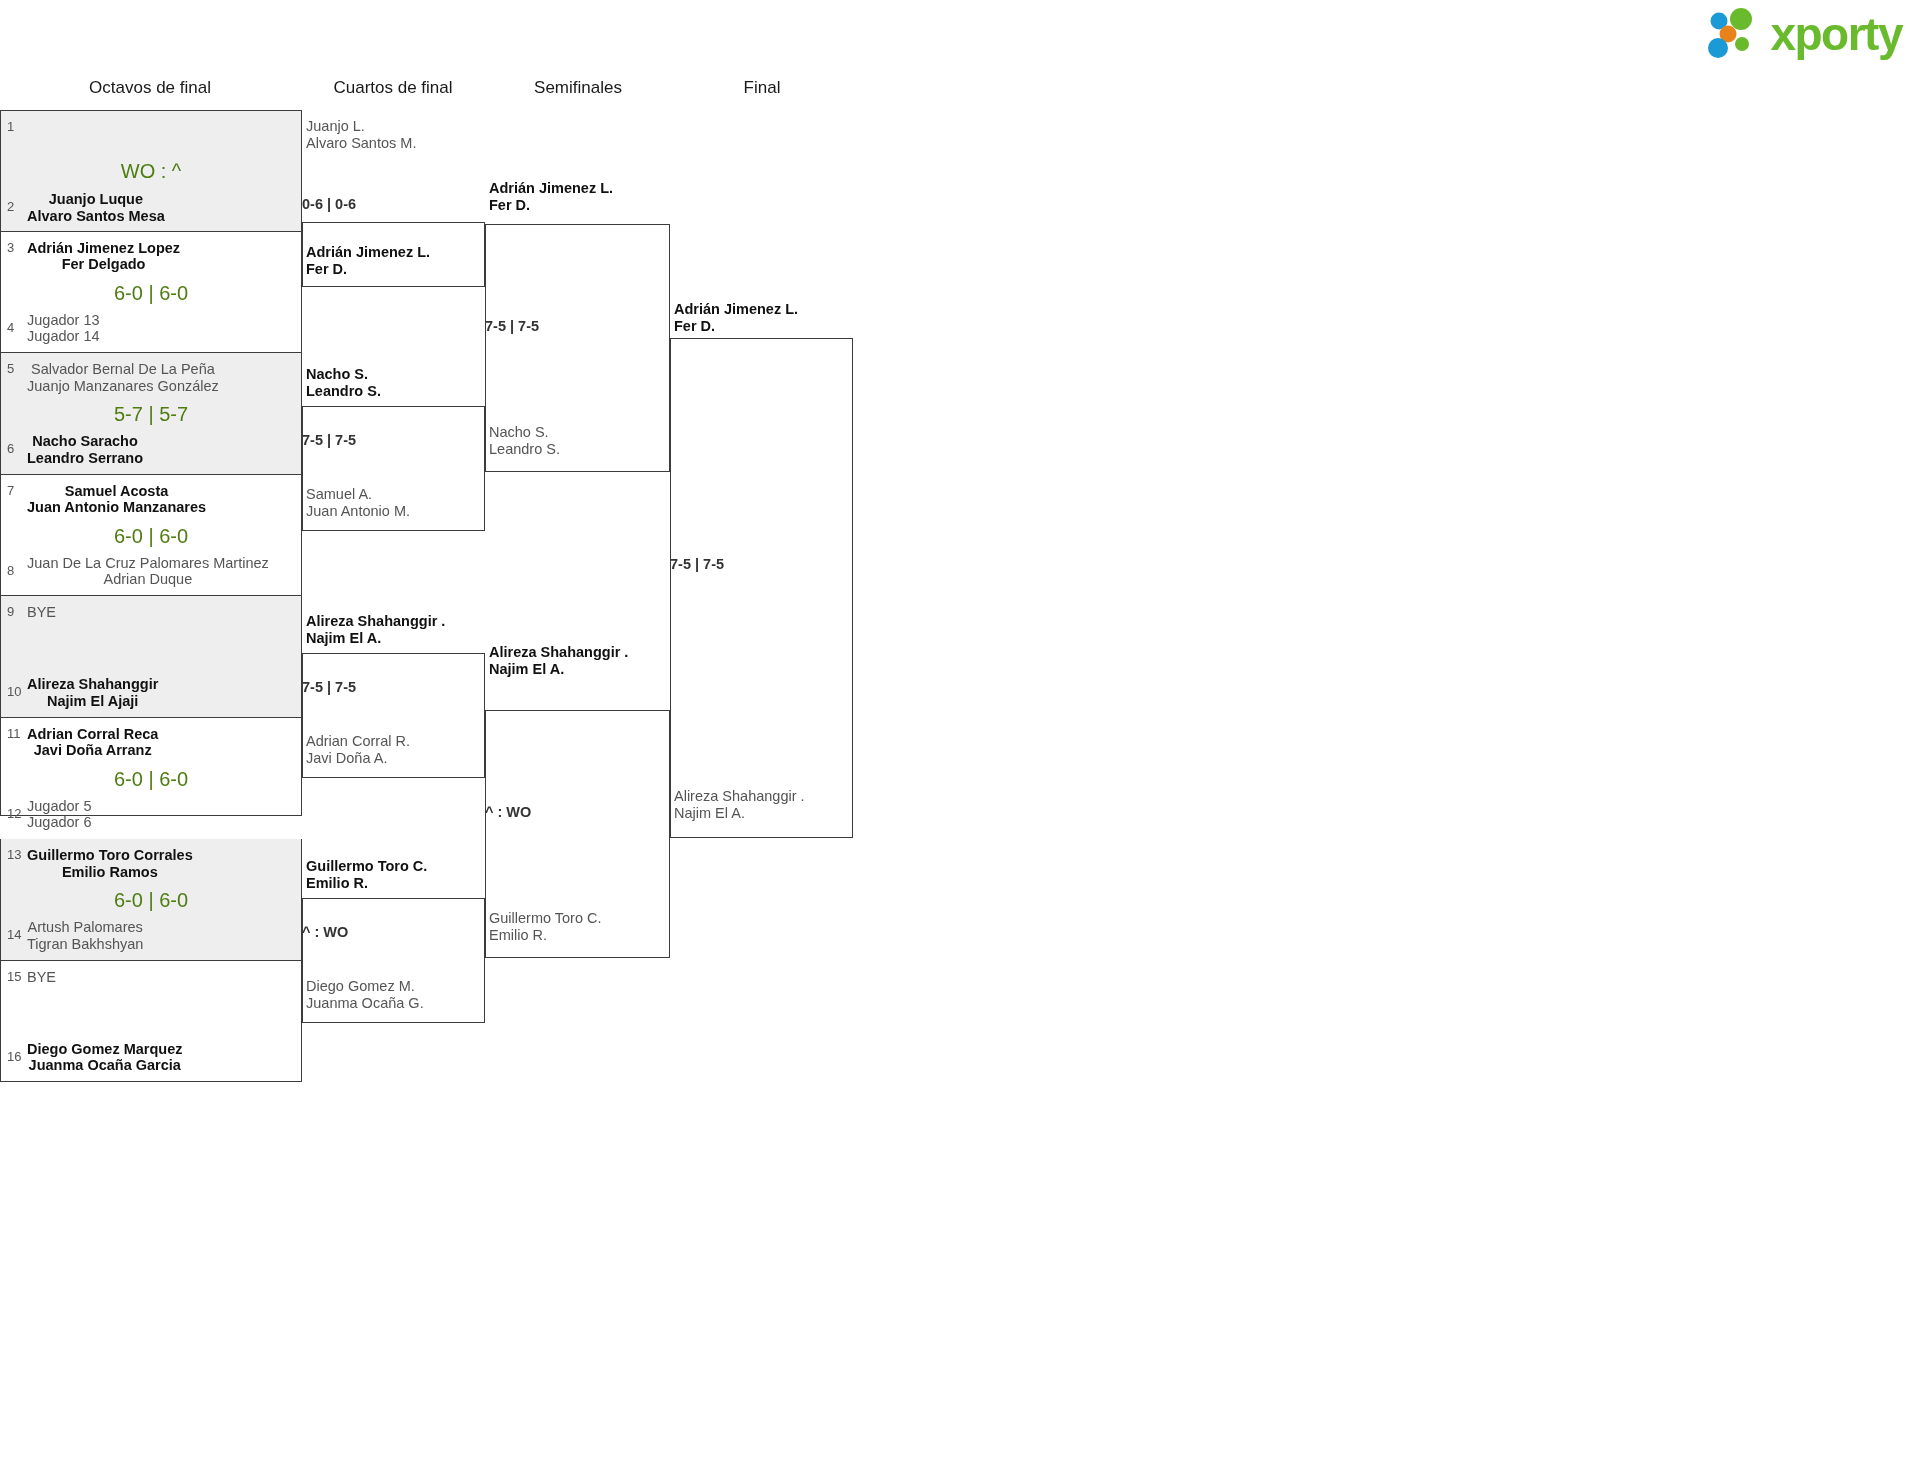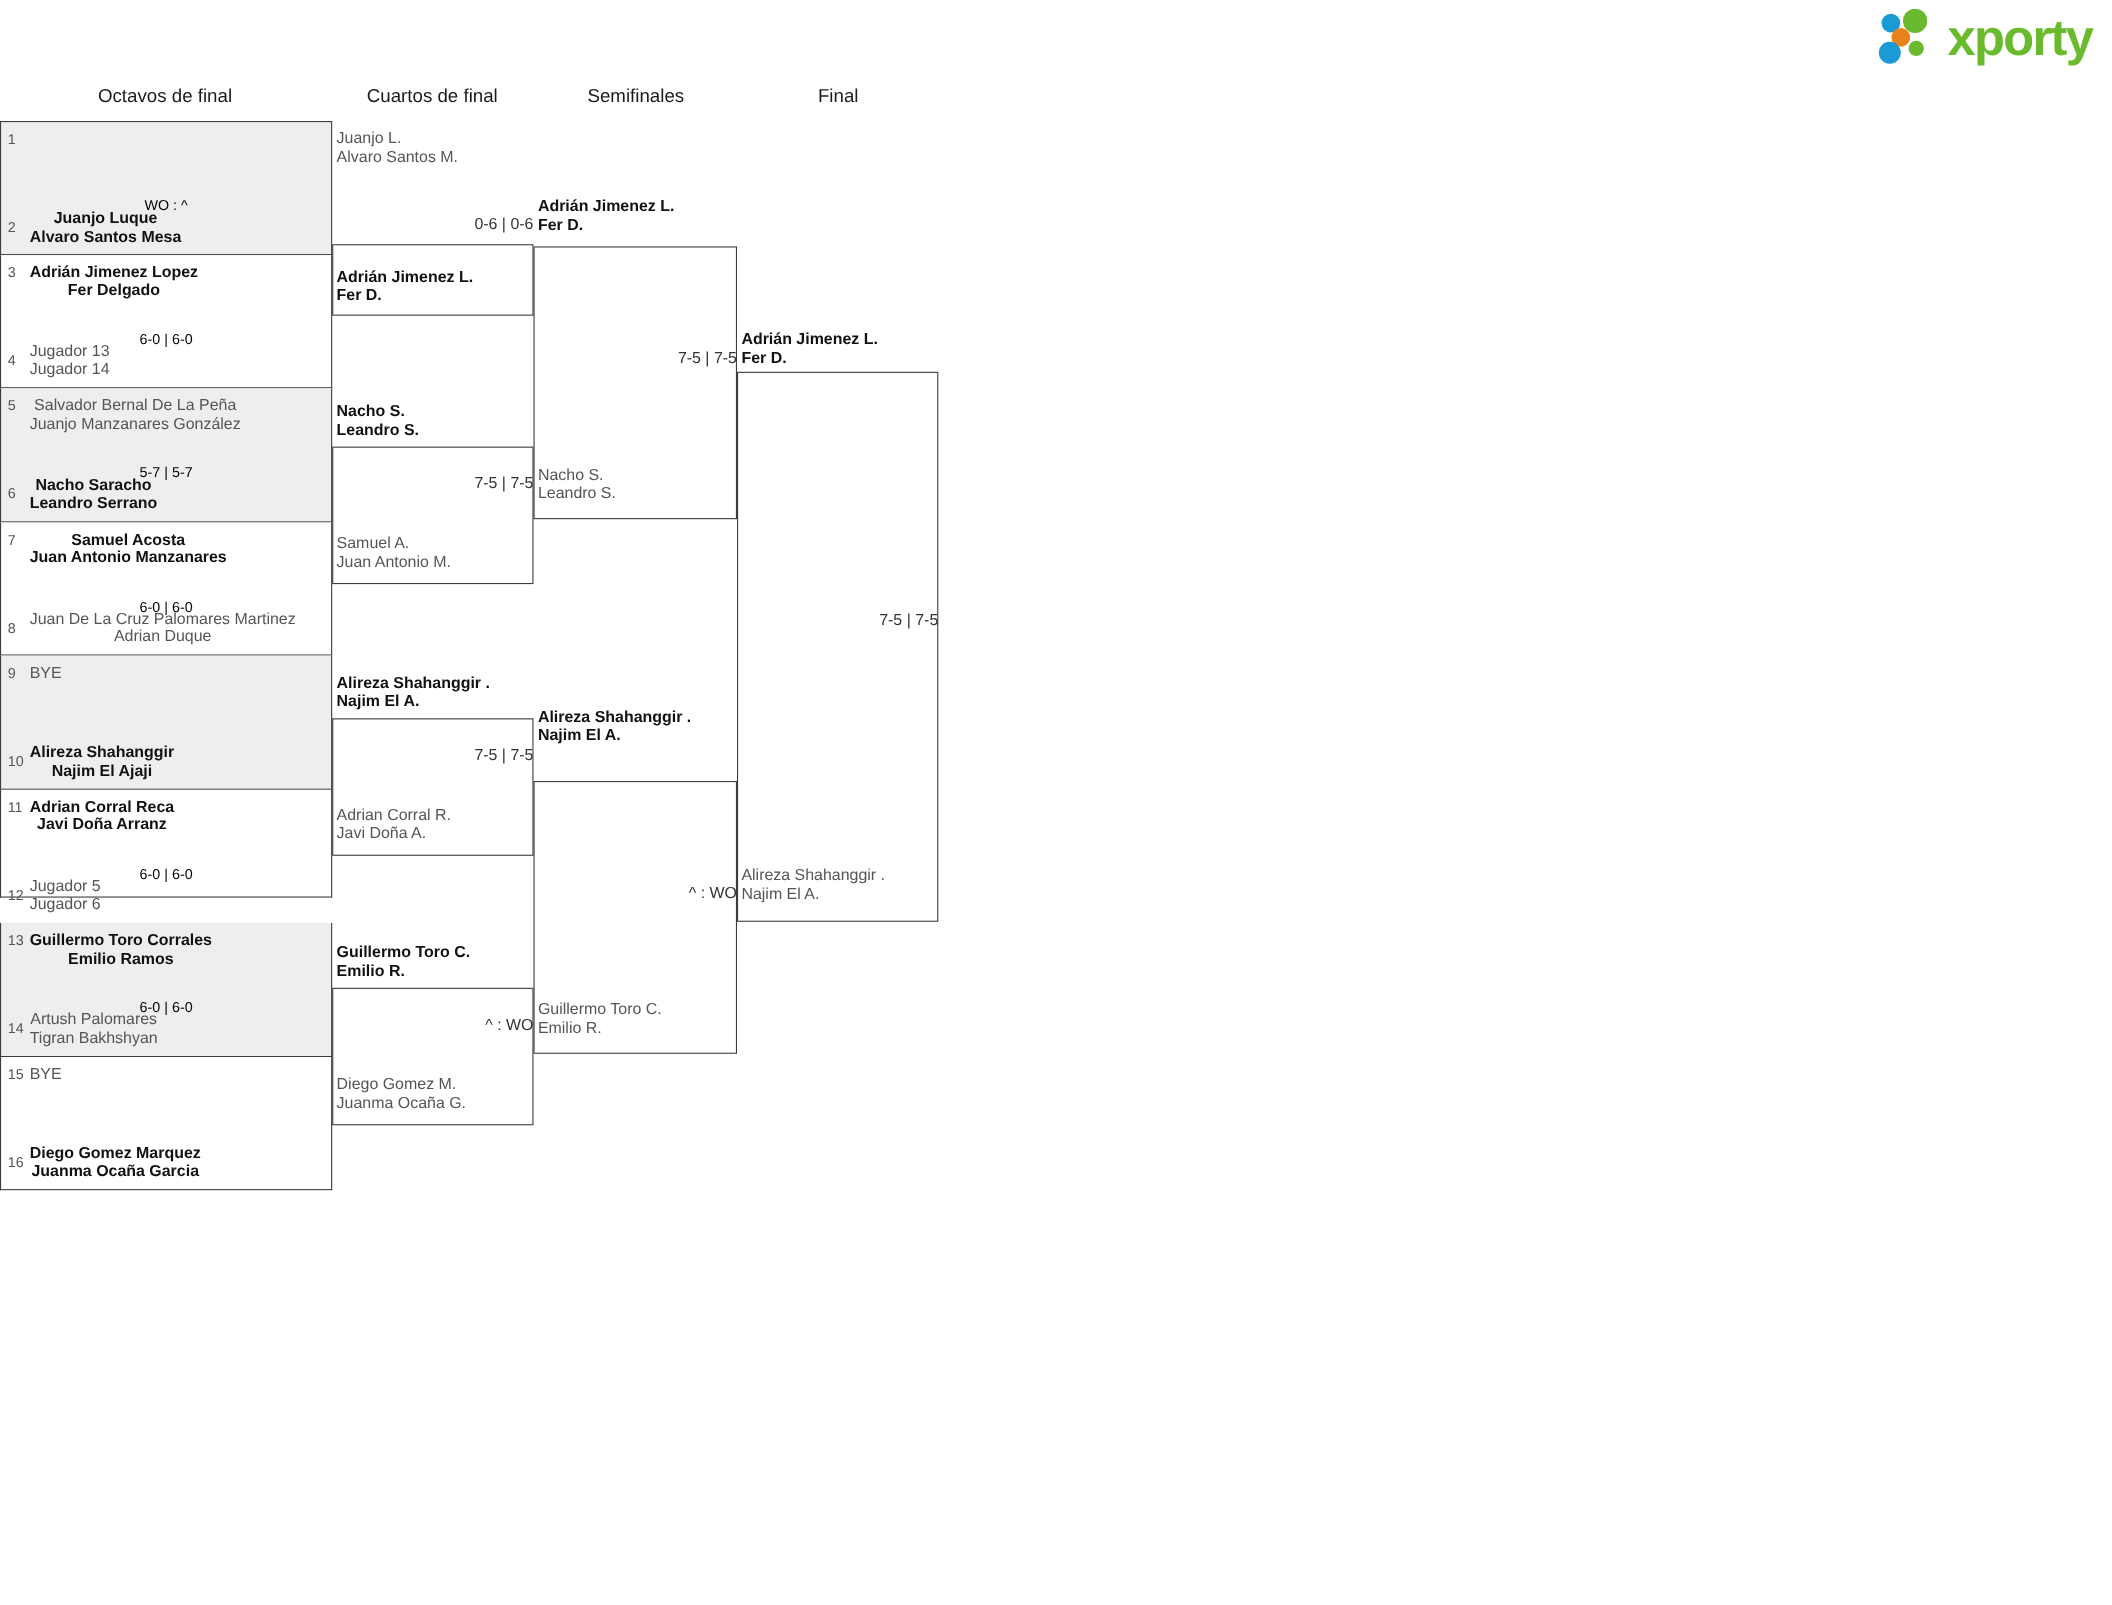--- a/index.html
+++ b/index.html
@@ -88,37 +88,37 @@
   .names { font-size: 14.5px; line-height: 1.16; }
   .names div { white-space: nowrap; text-align: center; }
   .win { color: #111; font-weight: bold; }
   .lose { color: #555; font-weight: normal; }
 
   .r1score {
     position: absolute;
     width: 302px;
     left: 0;
     text-align: center;
-    font-size: 13px;
-    color: #000000;
-    margin-top: 19px;
+    font-size: 20px;
+    color: #4d7c0f;
   }
 
   
   .mbox {
     position: absolute;
     border: 1px solid #3c3c3c;
     background: transparent;
   }
   .mscore {
     position: absolute;
-    text-align: right;
+    text-align: left;
     font-size: 14.5px;
     color: #333;
     white-space: nowrap;
+    font-weight: bold;
   }
   .mlabel {
     position: absolute;
     font-size: 14.5px;
     line-height: 1.18;
     white-space: nowrap;
   }
   .mlabel div { white-space: nowrap; }
 </style>
 </head>

